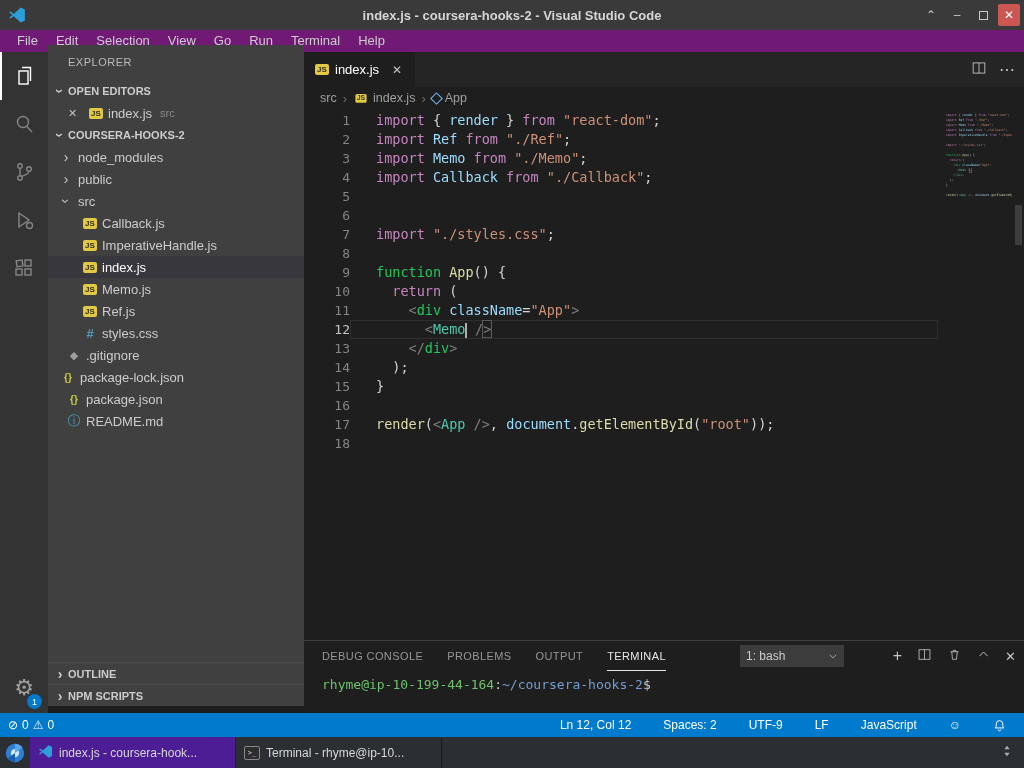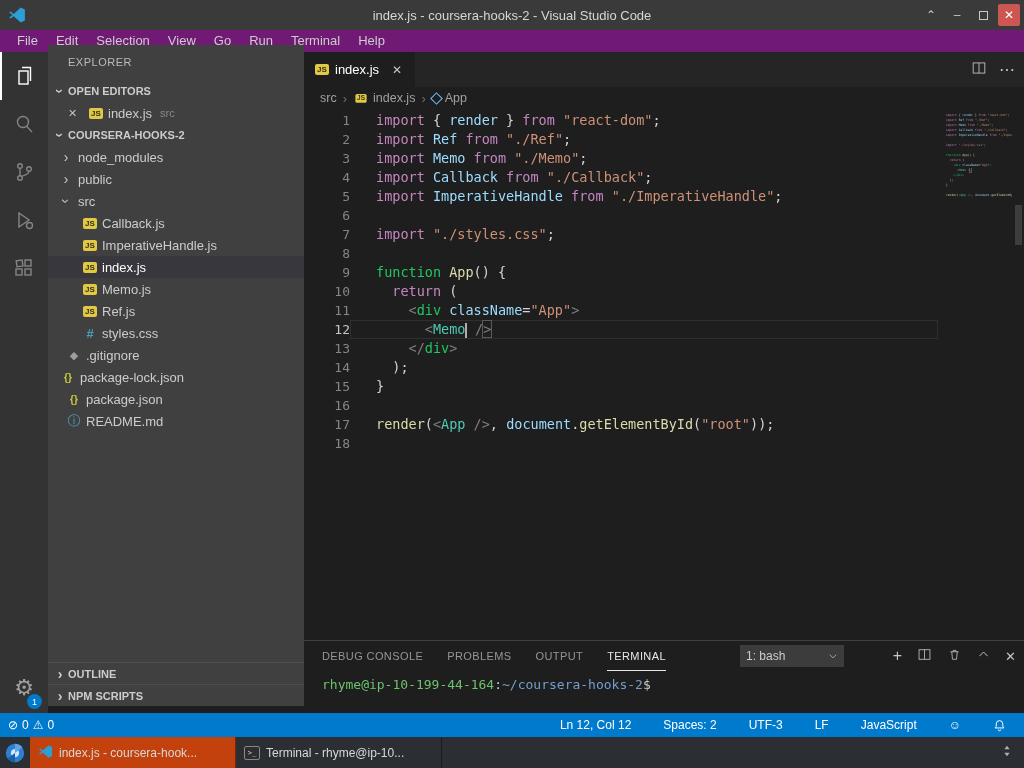--- a/index.html
+++ b/index.html
@@ -5,21 +5,21 @@
   * { margin:0; padding:0; box-sizing:border-box; }
   html,body { width:1024px; height:768px; overflow:hidden; background:#1e1e1e;
     font-family:"Liberation Sans", sans-serif; }
   #app { position:relative; width:1024px; height:768px; overflow:hidden; background:#1e1e1e; }
 
   
   #titlebar { position:absolute; top:0; left:0; width:1024px; height:30px; background:#3a3a3a;
     display:flex; align-items:center; }
   .vscode-logo { margin-left:8px; width:18px; height:18px; display:inline-flex; }
   #window-title { position:absolute; left:0; right:0; text-align:center; font-size:13px;
-    font-weight:normal; color:#d6d6d6; pointer-events:none; }
+    font-weight:bold; color:#d6d6d6; pointer-events:none; }
   .win-controls { position:absolute; right:4px; top:4px; display:flex; gap:4px; }
   .wc { width:22px; height:22px; display:flex; align-items:center; justify-content:center;
     color:#c8c8c8; font-size:12px; border-radius:2px; }
   .wc .maxbox { width:9px; height:9px; border:1px solid #c8c8c8; }
   .wc.close { background:#cc5651; color:#fff; }
 
   
   #menubar { position:absolute; top:30px; left:0; width:1024px; height:22px; background:#701a75;
     display:flex; align-items:center; padding-left:8px; }
   .menu-item { color:#cccccc; font-size:13px; padding:0 9px; height:22px; line-height:22px; }
@@ -128,21 +128,21 @@
   .sb-item { padding:0 8px; display:flex; align-items:center; gap:4px; }
   .sb-ico { font-size:12px; }
   .sb-right svg { stroke:#ffffff; fill:none; stroke-width:1.2; }
 
   
   #taskbar { position:absolute; top:737px; left:0; width:1024px; height:31px; background:#2b2e33;
     display:flex; align-items:center; }
   .launcher { width:30px; height:31px; display:flex; align-items:center; justify-content:center; }
   .task-btn { width:206px; height:31px; display:flex; align-items:center; padding:0 8px; gap:6px;
     border-right:1px solid rgba(0,0,0,.4); color:#d8d8d8; font-size:12px; }
-  .task-btn.active { background:#c2410c; }
+  .task-btn.active { background:#4c1d95; }
   .tb-label { white-space:nowrap; overflow:hidden; }
   .term-ic { width:16px; height:14px; background:#2d2d2d; border:1px solid #888; border-radius:2px;
     color:#ddd; font-size:7px; display:flex; align-items:center; justify-content:center;
     font-family:"DejaVu Sans Mono",monospace; flex:none; }
   .tb-right { margin-left:auto; padding-right:10px; display:flex; align-items:center; }
   .tb-right svg { stroke:#b0b0b0; fill:#b0b0b0; stroke-width:0; }
 </style>
 </head>
 <body>
 
@@ -335,21 +335,21 @@
         <span>App</span>
       </span>
     </div>
 
     <div id="code-area">
       <div id="code-lines">
           <div class="code-line"><span class="ln">1</span><span class="lc"><span class="t-kw">import</span><span class="t-pl"> { </span><span class="t-id">render</span><span class="t-pl"> } </span><span class="t-kw">from</span><span class="t-pl"> </span><span class="t-str">"react-dom"</span><span class="t-pl">;</span></span></div>
           <div class="code-line"><span class="ln">2</span><span class="lc"><span class="t-kw">import</span><span class="t-pl"> </span><span class="t-id">Ref</span><span class="t-pl"> </span><span class="t-kw">from</span><span class="t-pl"> </span><span class="t-str">"./Ref"</span><span class="t-pl">;</span></span></div>
           <div class="code-line"><span class="ln">3</span><span class="lc"><span class="t-kw">import</span><span class="t-pl"> </span><span class="t-id">Memo</span><span class="t-pl"> </span><span class="t-kw">from</span><span class="t-pl"> </span><span class="t-str">"./Memo"</span><span class="t-pl">;</span></span></div>
           <div class="code-line"><span class="ln">4</span><span class="lc"><span class="t-kw">import</span><span class="t-pl"> </span><span class="t-id">Callback</span><span class="t-pl"> </span><span class="t-kw">from</span><span class="t-pl"> </span><span class="t-str">"./Callback"</span><span class="t-pl">;</span></span></div>
-          <div class="code-line"><span class="ln">5</span><span class="lc"><span class="t-kw">import</span><span class="t-pl"> </span><span class="t-id">ImperativeHandle</span><span class="t-pl"> </span><span class="t-kw">from</span><span class="t-pl"> </span><span class="t-str">"./ImperativeHandle"</span><span class="t-pl">;</span></span></div>
+          <div class="code-line"><span class="ln">5</span></div>
           <div class="code-line"><span class="ln">6</span><span class="lc"></span></div>
           <div class="code-line"><span class="ln">7</span><span class="lc"><span class="t-kw">import</span><span class="t-pl"> </span><span class="t-str">"./styles.css"</span><span class="t-pl">;</span></span></div>
           <div class="code-line"><span class="ln">8</span><span class="lc"></span></div>
           <div class="code-line"><span class="ln">9</span><span class="lc"><span class="t-kw2">function</span><span class="t-pl"> </span><span class="t-fn">App</span><span class="t-pl">() {</span></span></div>
           <div class="code-line"><span class="ln">10</span><span class="lc"><span class="t-pl">  </span><span class="t-kw">return</span><span class="t-pl"> (</span></span></div>
           <div class="code-line"><span class="ln">11</span><span class="lc"><span class="t-pl">    </span><span class="t-ang">&lt;</span><span class="t-kw2">div</span><span class="t-pl"> </span><span class="t-id">className</span><span class="t-pl">=</span><span class="t-str">"App"</span><span class="t-ang">&gt;</span></span></div>
           <div class="code-line current"><span class="ln">12</span><span class="lc"><span class="t-pl">      </span><span class="t-ang">&lt;</span><span class="t-comp">Memo</span><span class="cursor"></span><span class="t-pl"> </span><span class="t-ang">/</span><span class="t-angm">&gt;</span></span></div>
           <div class="code-line"><span class="ln">13</span><span class="lc"><span class="t-pl">    </span><span class="t-ang">&lt;/</span><span class="t-kw2">div</span><span class="t-ang">&gt;</span></span></div>
           <div class="code-line"><span class="ln">14</span><span class="lc"><span class="t-pl">  );</span></span></div>
           <div class="code-line"><span class="ln">15</span><span class="lc"><span class="t-pl">}</span></span></div>
@@ -405,21 +405,21 @@
       <span class="sb-item" style="padding:0;">
         <span class="sb-ico">⊘</span>
         <span>0</span>
         <span class="sb-ico">⚠</span>
         <span>0</span>
       </span>
     </div>
     <div class="sb-right">
       <span class="sb-item">Ln 12, Col 12</span>
       <span class="sb-item">Spaces: 2</span>
-      <span class="sb-item">UTF-3</span>
+      <span class="sb-item">UTF-9</span>
       <span class="sb-item">LF</span>
       <span class="sb-item">JavaScript</span>
       <span class="sb-item">☺</span>
       <span class="sb-item">
         <svg width="13" height="13" viewBox="0 0 16 16">
             <path d="M8 2 a4 4 0 0 1 4 4 v3 l1.5 2 H2.5 L4 9 V6 a4 4 0 0 1 4-4 z M6.5 13 a1.5 1.5 0 0 0 3 0"></path>
           </svg>
       </span>
     </div>
   </div>

